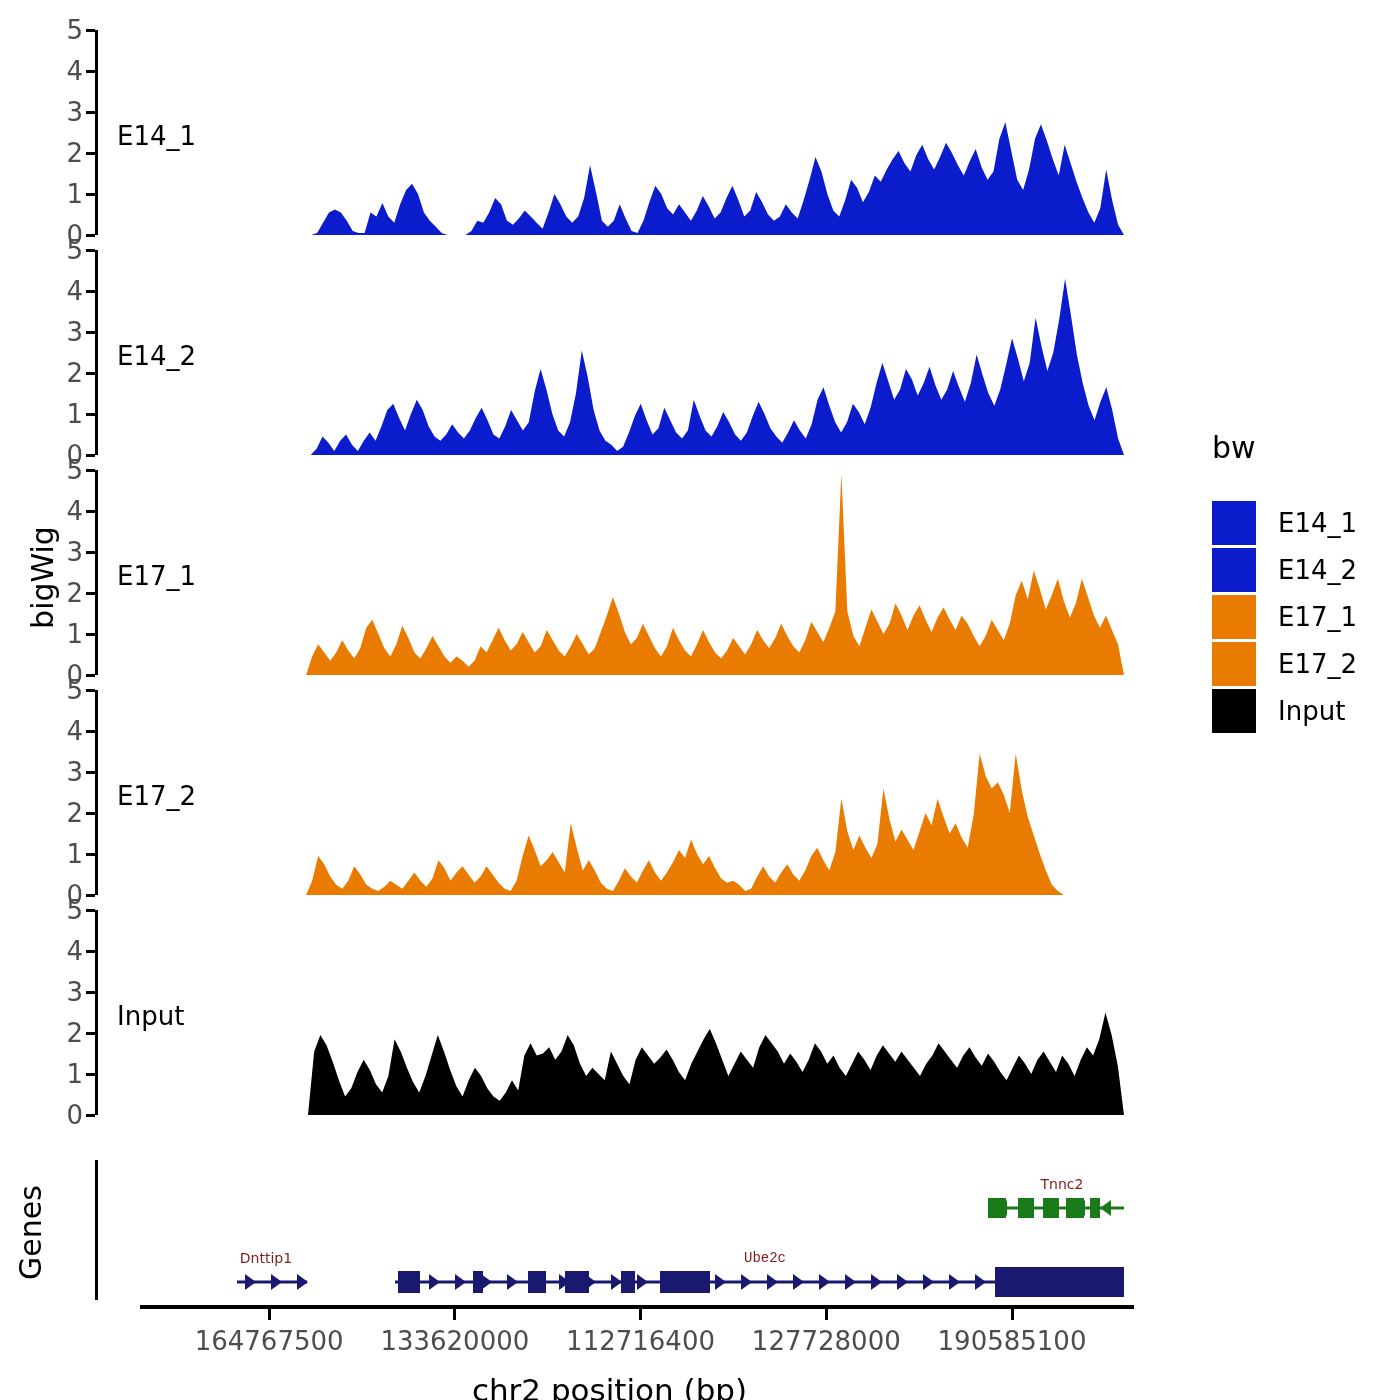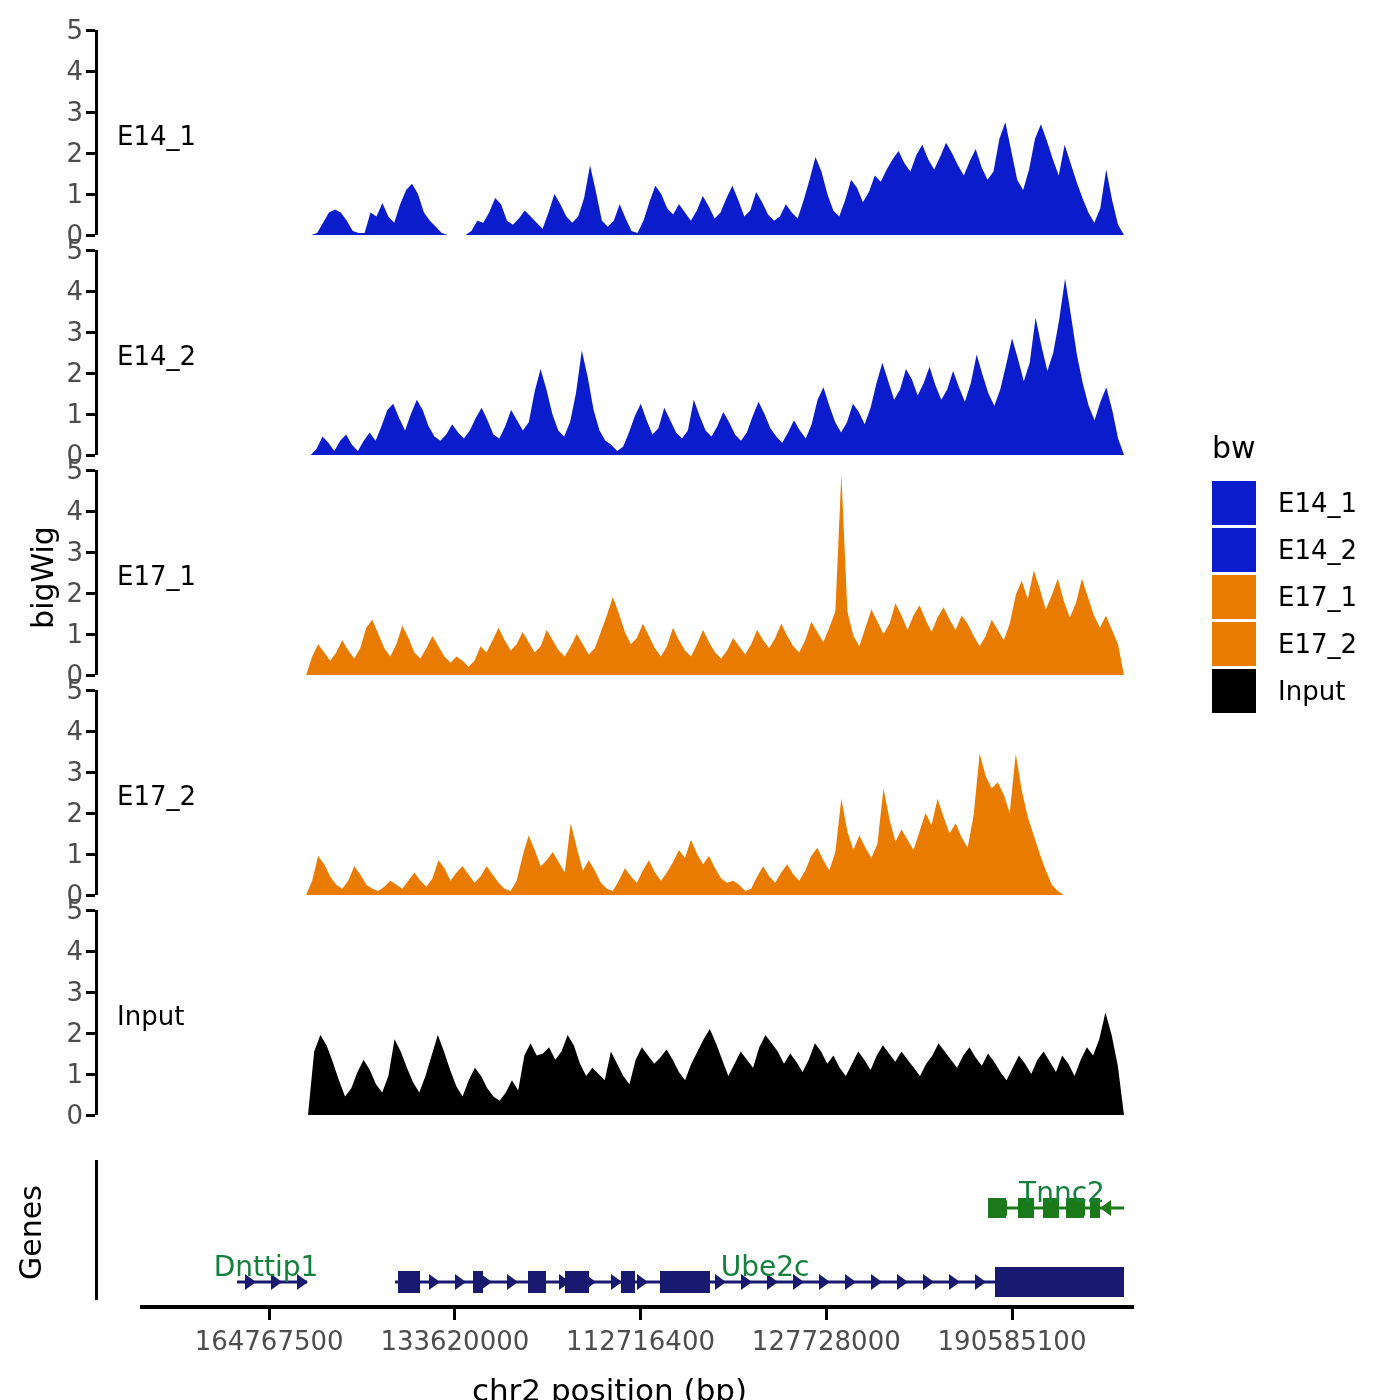--- a/index.html
+++ b/index.html
@@ -19,25 +19,25 @@
            line-height:1;transform:translateY(-50%);white-space:nowrap;}
   .trackname{position:absolute;font-size:26px;color:#000;white-space:nowrap;}
   .wigsvg{position:absolute;left:3px;top:0;}
 
   .genepanel{position:absolute;left:95px;}
   .xaxis{position:absolute;height:4px;background:#000;}
   .xtick{position:absolute;top:4px;width:3px;height:11px;background:#000;}
   .xticklab{position:absolute;top:20px;font-size:26px;color:#4d4d4d;
             transform:translateX(-50%);white-space:nowrap;}
   .xtitle{position:absolute;font-size:31px;color:#000;text-align:center;white-space:nowrap;}
-  .genelabel{position:absolute;font-size:28px;color:#15803d;
+  .genelabel{position:absolute;font-size:14px;color:#7f1d1d;
              transform:translateX(-50%);white-space:nowrap;}
 
   .legend{position:absolute;left:1212px;top:430px;}
-  .legend-title{font-size:30px;color:#000;margin-bottom:16px;}
+  .legend-title{font-size:30px;color:#000;margin-bottom:36px;}
   .legend-row{display:flex;align-items:center;margin-bottom:3px;}
   .swatch{width:44px;height:44px;flex:none;}
   .legend-text{font-size:26px;color:#000;margin-left:22px;white-space:nowrap;}
 </style>
 </head>
 <body>
 
 <div id="root">
 
   <div class="ylab-big ylab-bigwig">bigWig</div>
@@ -209,21 +209,21 @@
           <path d="M990,40 L979,48 L990,56 Z" fill="#1a7a1a"></path>
           <path d="M1016,40 L1005,48 L1016,56 Z" fill="#1a7a1a"></path>
           <rect x="893" y="38" width="18" height="20" fill="#1a7a1a"></rect>
           <rect x="923" y="38" width="16" height="20" fill="#1a7a1a"></rect>
           <rect x="948" y="38" width="16" height="20" fill="#1a7a1a"></rect>
           <rect x="971" y="38" width="18" height="20" fill="#1a7a1a"></rect>
           <rect x="995" y="38" width="10" height="20" fill="#1a7a1a"></rect>
         </g>
       </svg>
       <div class="genelabel" style="left: 171px; top: 90px;">Dnttip1</div>
-      <div class="genelabel" style="left: 670px; top: 90px;">Ube2c</div>
+      <div class="genelabel" style="left: 670px; top: 90px; font-family: Liberation Mono, monospace;">Ube2c</div>
       <div class="genelabel" style="left: 967px; top: 16px;">Tnnc2</div>
     </div>
 
   <div class="legend">
     <div class="legend-title">bw</div>
     <div id="legend-rows">
         <div class="legend-row">
           <div class="swatch" style="background: rgb(10, 28, 204);"></div>
           <div class="legend-text">E14_1</div>
         </div>

